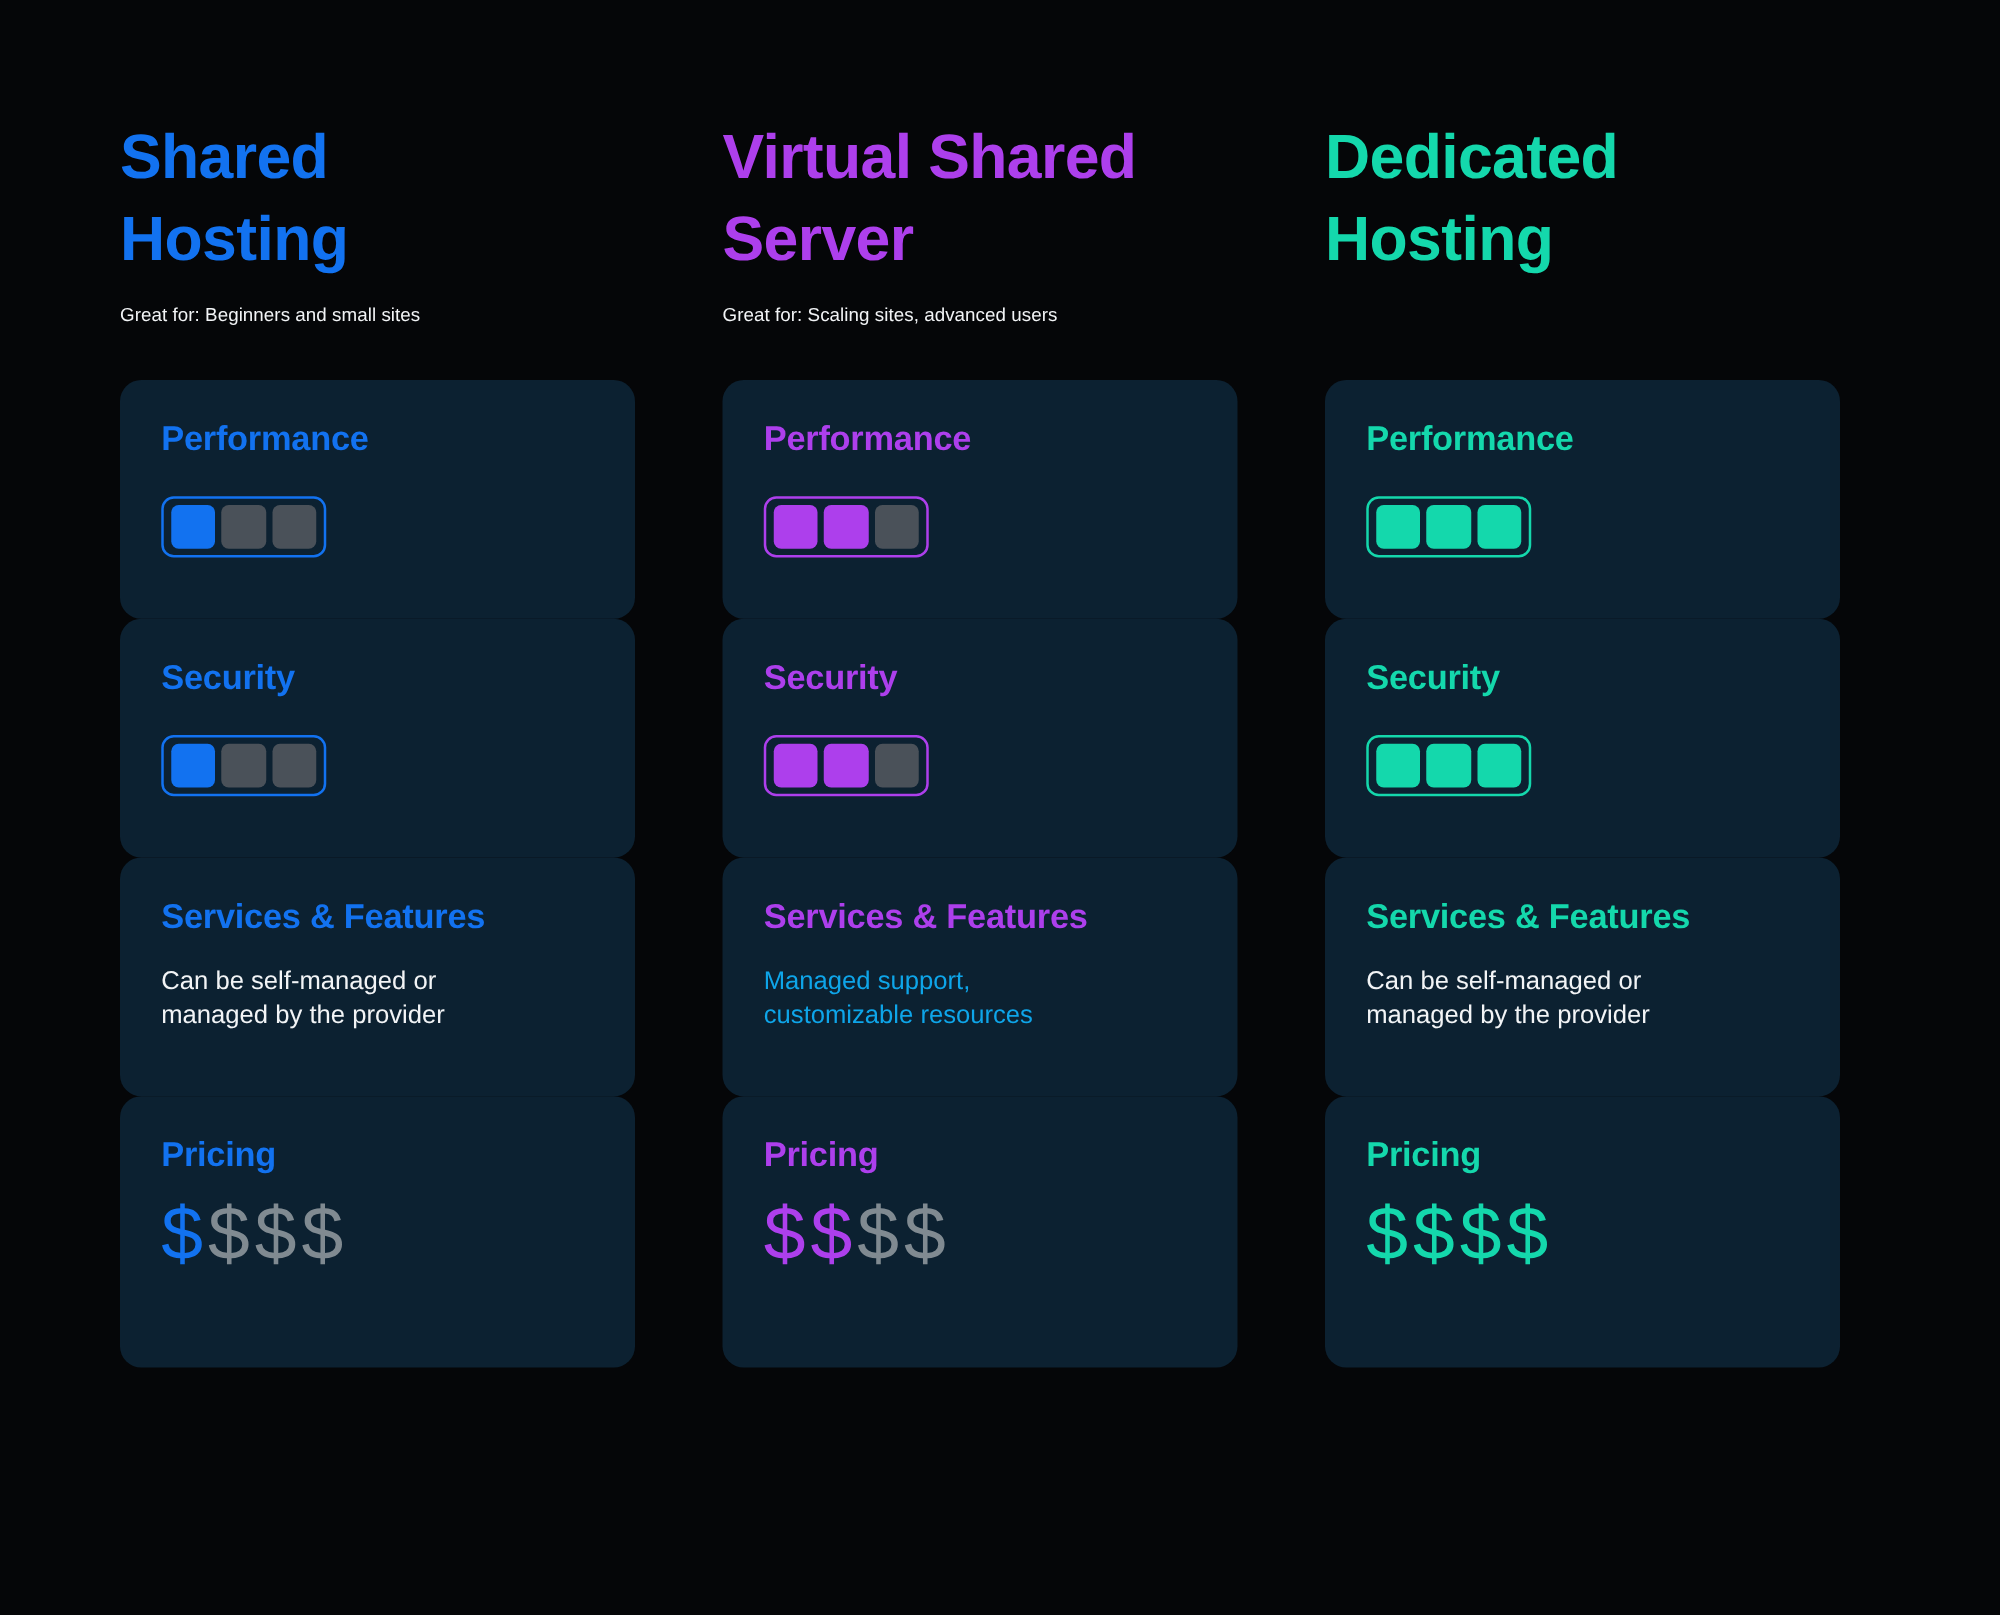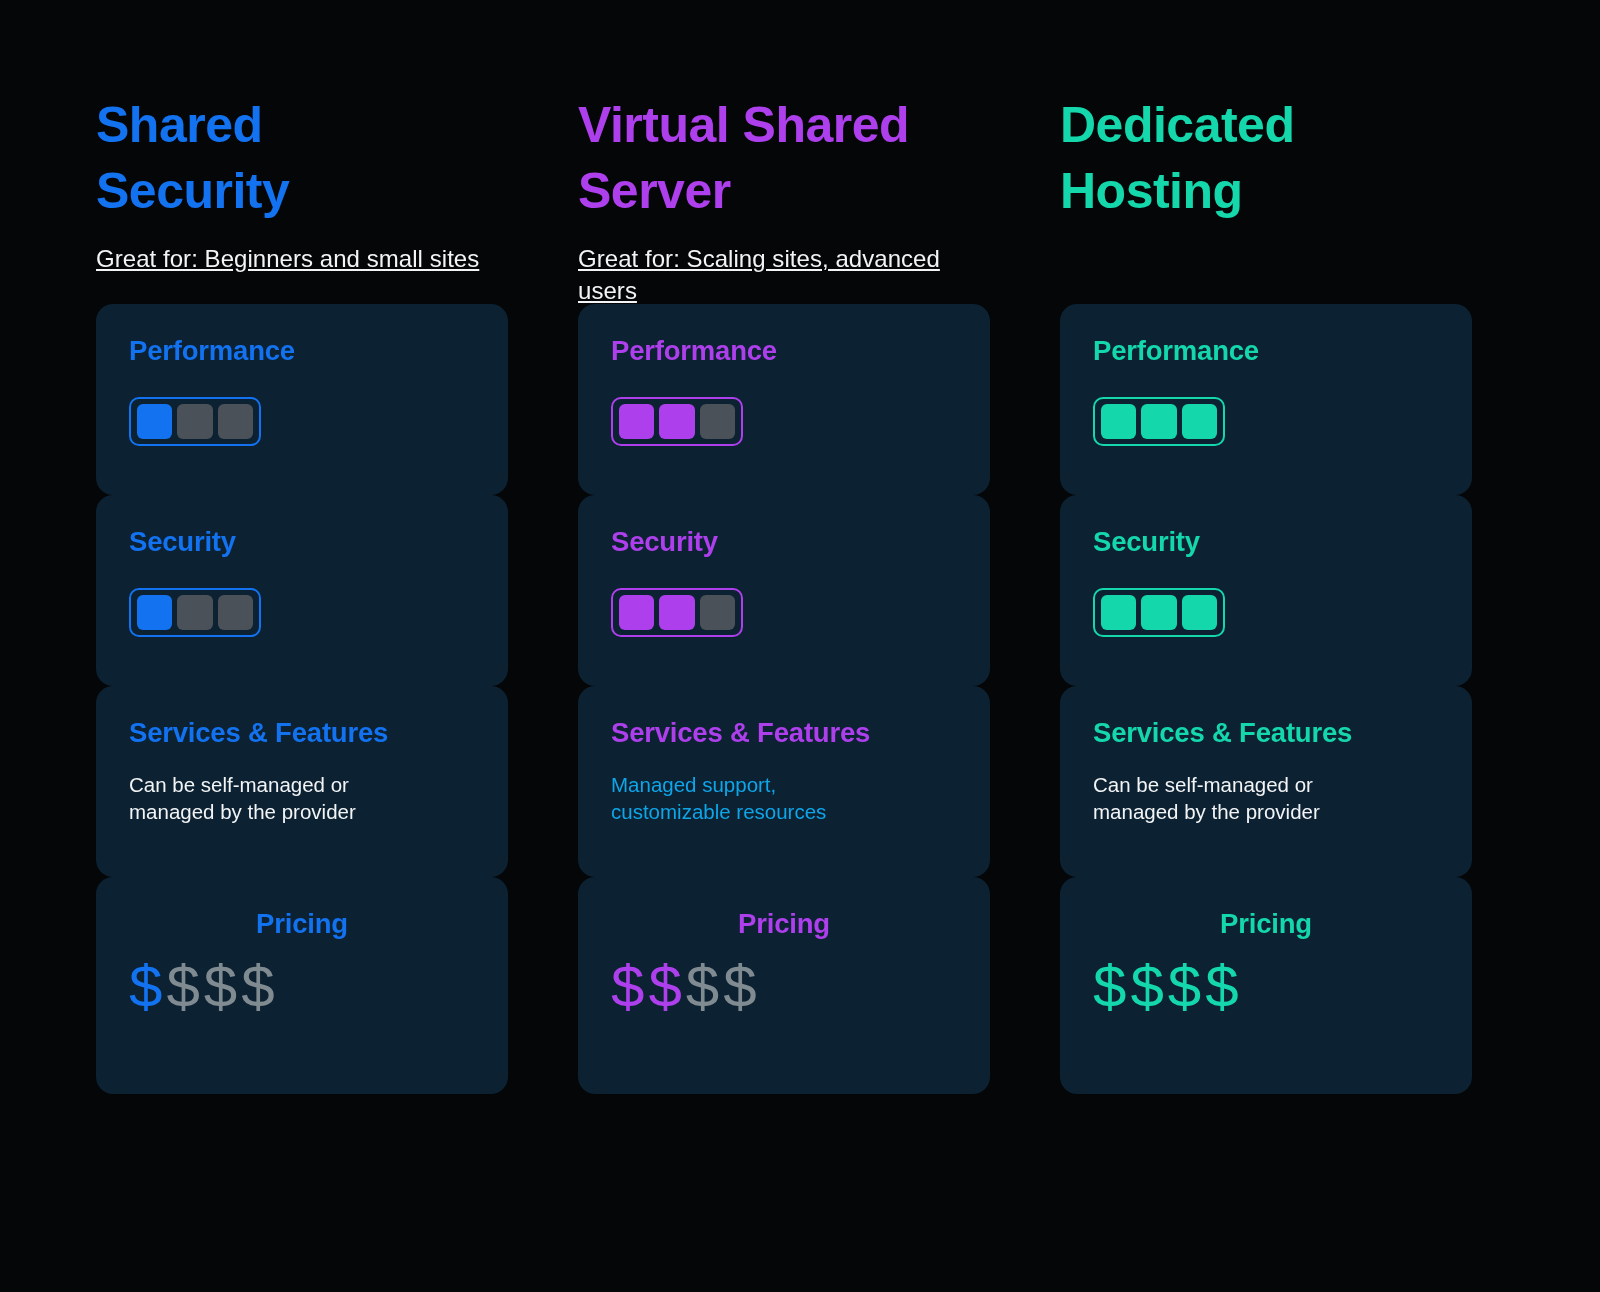--- a/index.html
+++ b/index.html
@@ -49,43 +49,42 @@
     font-size: 50px;
     line-height: 1.32;
     font-weight: 700;
     letter-spacing: -0.5px;
     margin: 0;
     white-space: pre-line;
   }
 
   .col-sub {
     margin-top: 19px;
-    font-size: 24px;
+    font-size: 15px;
     line-height: 1.35;
     font-weight: 400;
     color: #f2f4f6;
     letter-spacing: 0.05px;
-    text-decoration: underline;
   }
 
   .cards {
     display: flex;
     flex-direction: column;
   }
 
   .card {
     background: #0c2131;
     border-radius: 17px;
     box-sizing: border-box;
     padding: 30px 33px 26px 33px;
   }
 
   .card-meter { height: 191px; }
   .card-text  { height: 191px; }
-  .card-price { height: 217px; text-align: center; }
+  .card-price { height: 217px; }
 
   .card-title {
     font-size: 27.5px;
     font-weight: 700;
     letter-spacing: -0.2px;
     line-height: 1.2;
     margin: 0;
   }
 
   
@@ -136,21 +135,21 @@
   
 </style>
 </head>
 <body>
 
 <div class="board">
   <div class="columns" id="columns-root">
       <div class="column">
         <div class="col-head">
           <h1 class="col-title" style="color: rgb(18, 114, 240);">Shared
-Security</h1>
+Hosting</h1>
           <div class="col-sub" style="color: rgb(242, 244, 246);">Great for: Beginners and small sites</div>
         </div>
         <div class="cards">
           <div class="card card-meter" style="background: rgb(12, 33, 49);"><div class="card-title" style="color: rgb(18, 114, 240);">Performance</div><div class="meter" style="border-color: rgb(18, 114, 240);">
               <div class="seg" style="background: rgb(18, 114, 240);"></div>
               <div class="seg" style="background: rgb(74, 81, 89);"></div>
               <div class="seg" style="background: rgb(74, 81, 89);"></div>
             </div></div>
           <div class="card card-meter" style="background: rgb(12, 33, 49);"><div class="card-title" style="color: rgb(18, 114, 240);">Security</div><div class="meter" style="border-color: rgb(18, 114, 240);">
               <div class="seg" style="background: rgb(18, 114, 240);"></div>

